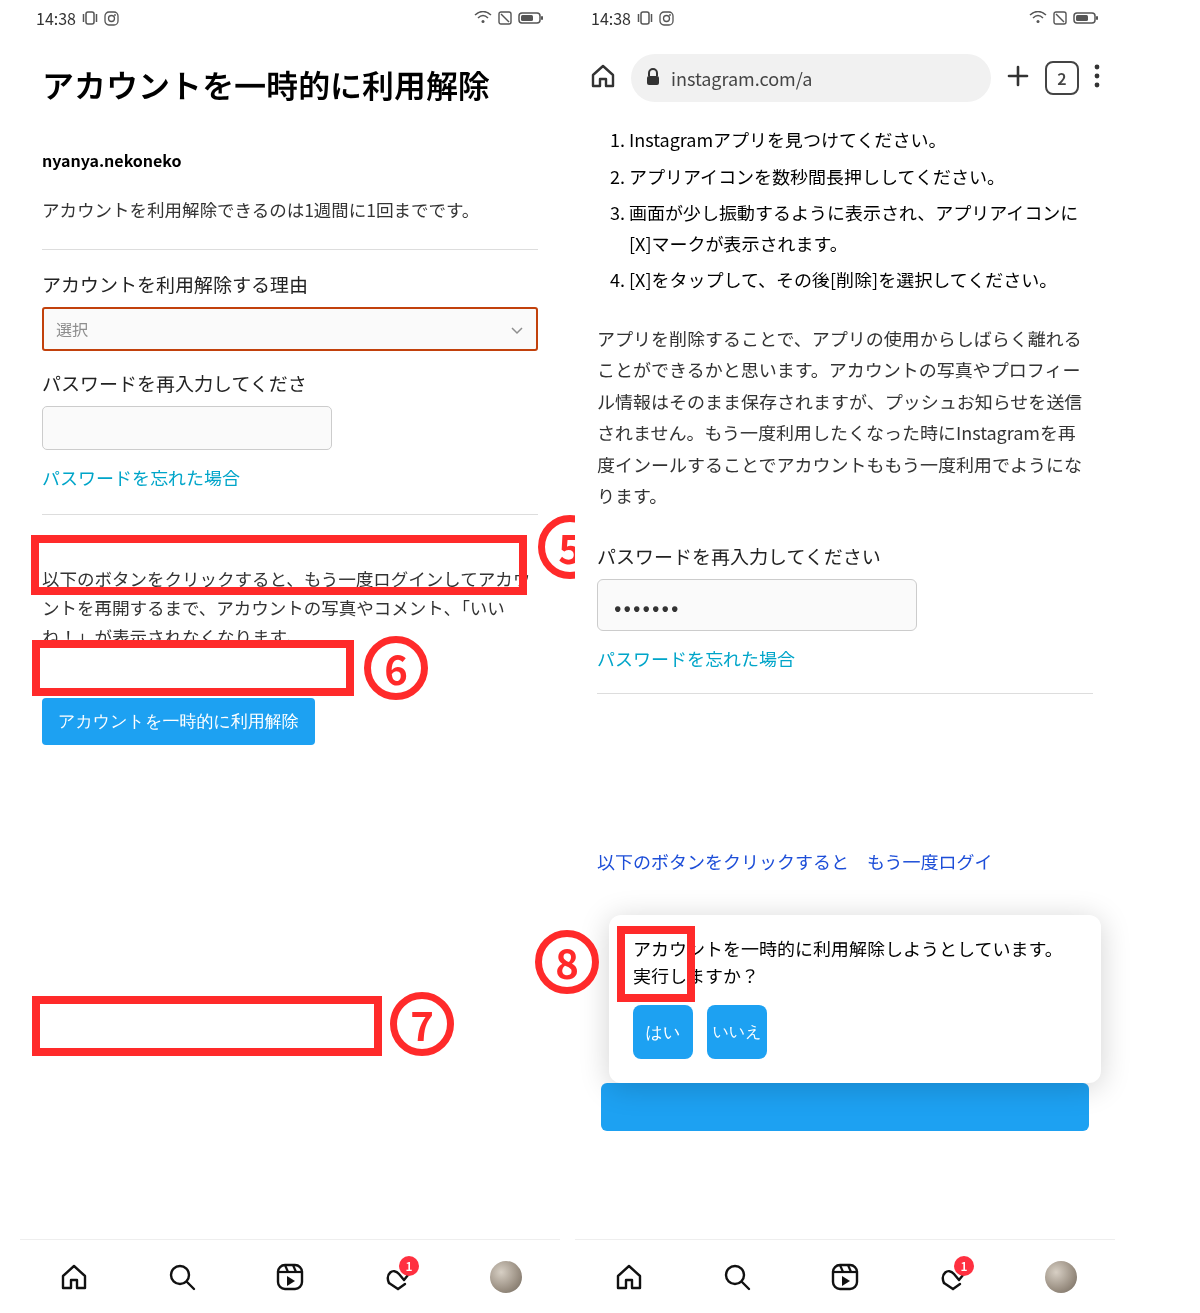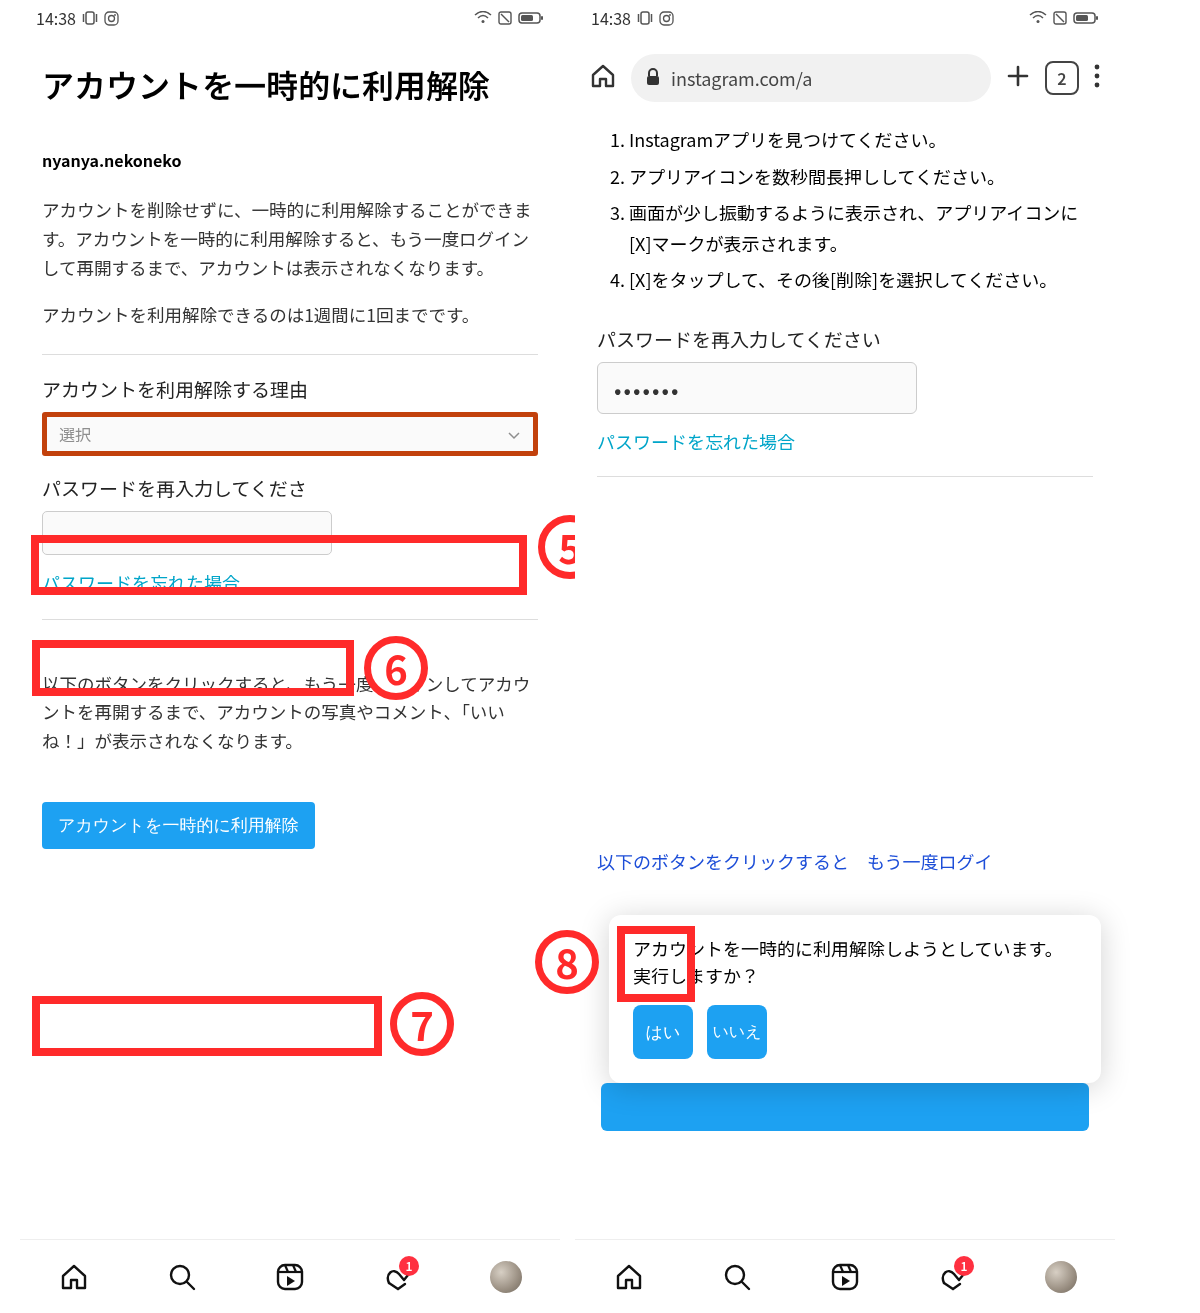--- a/index.html
+++ b/index.html
@@ -18,21 +18,21 @@
   .urlbar { flex: 1; height: 48px; background: #f1f1f1; border-radius: 24px; display: flex; align-items: center; padding: 5px 14px; font-size: 18px; color: #444; gap: 10px; }
   .tabs-badge { width: 34px; height: 34px; border: 2px solid #444; border-radius: 8px; display: flex; align-items: center; justify-content: center; font-size: 16px; font-weight: 600; color: #444; }
 
   .content { padding: 0 22px; }
   h1.page-title { font-size: 32px; font-weight: 600; line-height: 1.5; margin: 24px 0 40px 0; }
   .username { font-weight: 700; font-size: 16px; margin-bottom: 24px; }
   .para { font-size: 17.5px; line-height: 1.65; color: #333; margin-bottom: 18px; }
   .divider { border: none; border-top: 1px solid #ddd; margin: 24px 0 20px 0; }
 
   .label { font-size: 19px; color: #222; margin-bottom: 10px; }
-  .select-box { width: 100%; height: 44px; border: 5px solid #c2410c; border-radius: 3px; background: #fafafa; display: flex; align-items: center; justify-content: space-between; padding: 0 12px; color: #8e8e8e; font-size: 16px; }
+  .select-box { width: 100%; height: 44px; border: 2px solid #c2410c; border-radius: 3px; background: #fafafa; display: flex; align-items: center; justify-content: space-between; padding: 0 12px; color: #8e8e8e; font-size: 16px; }
   .text-input { width: 290px; height: 44px; border: 1px solid #ccc; border-radius: 5px; background: #fafafa; padding: 0 12px; font-size: 16px; }
   .link { color: #00a5c9; font-size: 18px; display: inline-block; margin-top: 14px; }
 
   .blue-btn { background: #1da1f2; color: #fff; border: none; padding: 12px 16px; font-size: 17px; border-radius: 4px; display: inline-block; }
 
   .modal { position: absolute; left: 34px; right: 14px; bottom: 230px; background: #fff; border-radius: 12px; box-shadow: 0 4px 30px rgba(0,0,0,0.18); padding: 20px 24px 24px 24px; }
   .modal-text { font-size: 18px; line-height: 1.5; margin-bottom: 16px; }
   .modal-buttons { display: flex; gap: 14px; }
   .modal-btn { background: #1da1f2; color: #fff; border: none; border-radius: 8px; font-size: 17px; width: 60px; height: 54px; display: flex; align-items: center; justify-content: center; }
   .behind-btn { position: absolute; left: 26px; right: 26px; bottom: 182px; height: 48px; background: #1da1f2; border-radius: 6px; }
@@ -97,21 +97,20 @@
             <rect x="3" y="4" width="12" height="6" rx="1.5" fill="#555"></rect>
             <rect x="23" y="5" width="2" height="4" rx="1" fill="#555"></rect>
           </svg>
       </span>
     </div>
   </div>
 
   <div class="content">
     <h1 class="page-title">アカウントを一時的に利用解除</h1>
     <div class="username">nyanya.nekoneko</div>
-    <p class="para">アカウントを削除せずに、一時的に利用解除することができます。アカウントを一時的に利用解除すると、もう一度ログインして再開するまで、アカウントは表示されなくなります。</p>
     <p class="para">アカウントを利用解除できるのは1週間に1回までです。</p>
     <hr class="divider">
     <div class="label">アカウントを利用解除する理由</div>
     <div class="select-box">
       <span>選択</span>
       <span>
         <svg width="14" height="10" viewBox="0 0 14 10">
             <path d="M2 2 L7 7 L12 2" fill="none" stroke="#8e8e8e" stroke-width="1.5"></path>
           </svg>
       </span>
@@ -242,20 +241,21 @@
     </span>
   </div>
 
   <div class="content">
     <ol class="num-list">
       <li>Instagramアプリを見つけてください。</li>
       <li>アプリアイコンを数秒間長押ししてください。</li>
       <li>画面が少し振動するように表示され、アプリアイコンに[X]マークが表示されます。</li>
       <li>[X]をタップして、その後[削除]を選択してください。</li>
     </ol>
+    <p class="para" style="font-size:18px; line-height:1.75; margin-bottom:30px;">アプリを削除することで、アプリの使用からしばらく離れることができるかと思います。アカウントの写真やプロフィール情報はそのまま保存されますが、プッシュお知らせを送信されません。もう一度利用したくなった時にInstagramを再度インールすることでアカウントももう一度利用でようになります。</p>
 
     <div class="pw-section-r">
       <div class="label">パスワードを再入力してください</div>
       <div class="pw-input-r" style="display:flex; align-items:center;">
         <span>•••••••</span>
       </div>
       <div><a class="link">パスワードを忘れた場合</a></div>
     </div>
     <hr class="divider" style="margin-top:22px;">
   </div>

